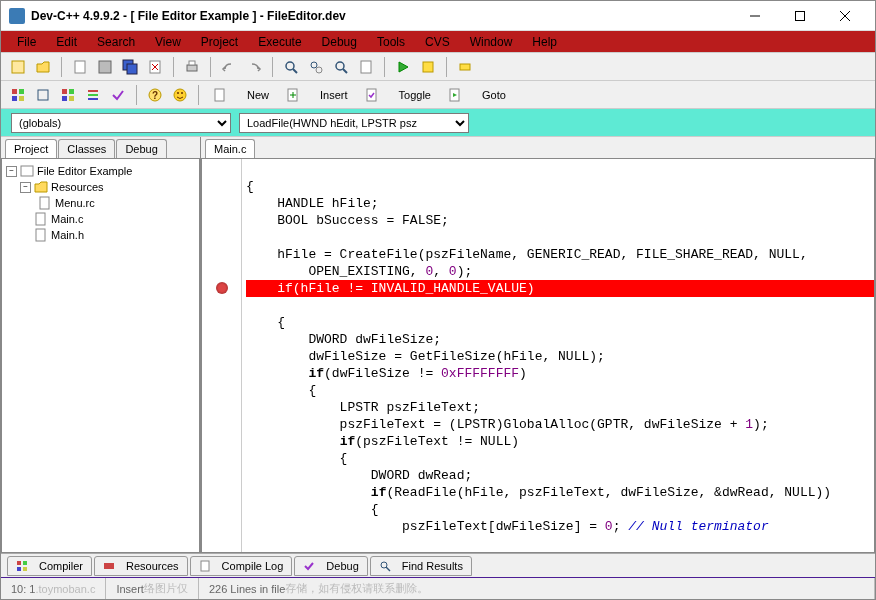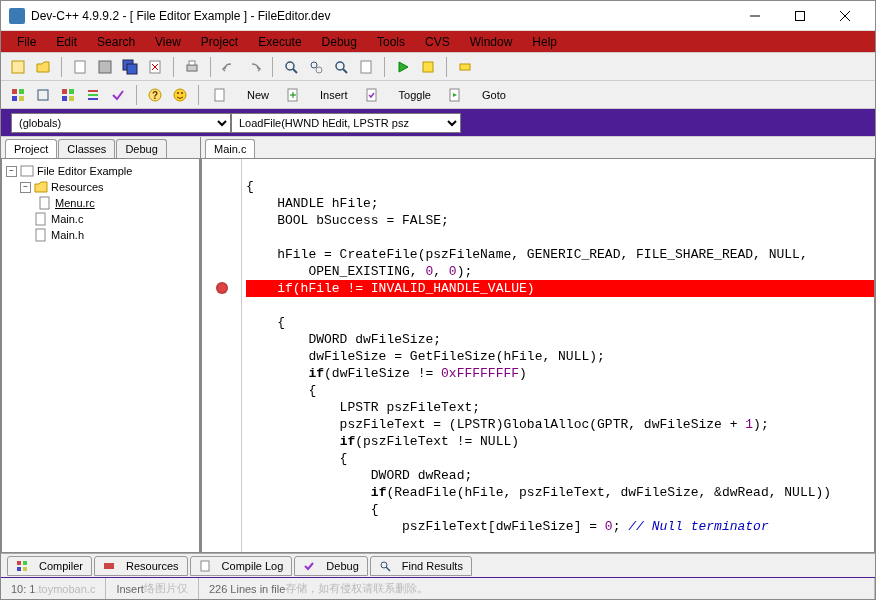--- a/index.html
+++ b/index.html
@@ -1,40 +1,40 @@
 <!DOCTYPE html>
 <html><head>
 <meta charset="utf-8">
 <style>
 * { margin: 0; padding: 0; box-sizing: border-box; }
 body { font-family: "Segoe UI", Tahoma, sans-serif; font-size: 12px; background: #fff; width: 876px; height: 600px; overflow: hidden; border: 1px solid #888; display: flex; flex-direction: column; }
-.titlebar { height: 30px; background: #fff; display: flex; align-items: center; padding: 0 8px; border-bottom: 1px solid #ddd; }
+.titlebar { height: 30px; background: #fff; display: flex; align-items: center; padding: 0 8px; border-bottom: 1px solid #ddd; font-weight: bold; }
 .titlebar .icon { width: 16px; height: 16px; background: #3b7bb5; margin-right: 6px; border-radius: 2px; }
 .titlebar .title { flex: 1; font-size: 12px; color: #000; }
 .winbtns { display: flex; gap: 0; }
 .winbtn { width: 45px; height: 28px; display: flex; align-items: center; justify-content: center; cursor: pointer; }
 .menubar { height: 22px; background: #b91c1c; display: flex; align-items: center; padding: 0 6px; border-bottom: 1px solid #ccc; }
 .menuitem { padding: 3px 10px; cursor: pointer; }
 .toolbar { height: 28px; background: #f0f0f0; display: flex; align-items: center; padding: 0 6px; gap: 3px; border-bottom: 1px solid #ccc; }
 .tbtn { width: 22px; height: 22px; display: flex; align-items: center; justify-content: center; cursor: pointer; border: 1px solid transparent; }
 .tsep { width: 1px; height: 20px; background: #aaa; margin: 0 4px; }
 .tbtn.wide { width: auto; padding: 0 6px; gap: 20px; font-size: 11px; }
-.dropdown-row { height: 28px; background: #4c1d95; display: flex; align-items: center; padding: 3px 10px; border-bottom: 1px solid #ccc; }
+.dropdown-row { height: 28px; background: #5eead4; display: flex; align-items: center; padding: 3px 10px; gap: 8px; border-bottom: 1px solid #ccc; }
 .combo { height: 20px; background: #fff; border: 1px solid #7a7a7a; font-size: 11px; font-family: "Microsoft Sans Serif", sans-serif; padding: 1px 3px; }
 .main-area { flex: 1; display: flex; overflow: hidden; }
 .left-panel { width: 200px; background: #f0f0f0; border-right: 1px solid #888; display: flex; flex-direction: column; }
 .tabs { display: flex; padding: 2px 4px 0 4px; background: #f0f0f0; }
 .tab { padding: 3px 8px; font-size: 11px; border: 1px solid #999; border-bottom: none; background: #f0f0f0; cursor: pointer; margin-right: 1px; border-radius: 3px 3px 0 0; }
 .tab.active { background: #fff; position: relative; z-index: 2; }
 .tree { flex: 1; background: #fff; border: 1px solid #888; padding: 4px; font-size: 11px; overflow: auto; }
 .tree-item { display: flex; align-items: center; padding: 1px 0; cursor: pointer; white-space: nowrap; }
 .tree-toggle { width: 11px; height: 11px; border: 1px solid #888; margin-right: 3px; display: inline-flex; align-items: center; justify-content: center; font-size: 8px; line-height: 1; }
 .tree-icon { width: 14px; height: 14px; margin-right: 3px; display: inline-block; }
 .tree-l1 { padding-left: 14px; }
-.tree-l2 { padding-left: 32px; text-decoration: underline; }
+.tree-l2 { padding-left: 32px; }
 .right-panel { flex: 1; display: flex; flex-direction: column; overflow: hidden; }
 .file-tabs { display: flex; padding: 2px 4px 0 4px; background: #f0f0f0; }
 .editor-wrap { flex: 1; display: flex; overflow: hidden; border: 1px solid #888; }
 .gutter { width: 40px; background: #fff; border-right: 1px solid #ccc; position: relative; }
 .breakpoint { position: absolute; left: 14px; width: 12px; height: 12px; background: radial-gradient(circle, #d44 40%, #822); border-radius: 50%; }
 .editor { flex: 1; background: #fff; font-family: "Courier New", monospace; font-size: 13px; overflow: auto; white-space: pre; line-height: 17px; padding: 2px 0 2px 4px; color: #000; }
 .editor .hl-line { background: #ccffff; display: block; }
 .editor .bp-line { background: #ff0000; color: #fff; display: block; }
 .kw { color: #000; font-weight: bold; }
 .num { color: #800080; }

